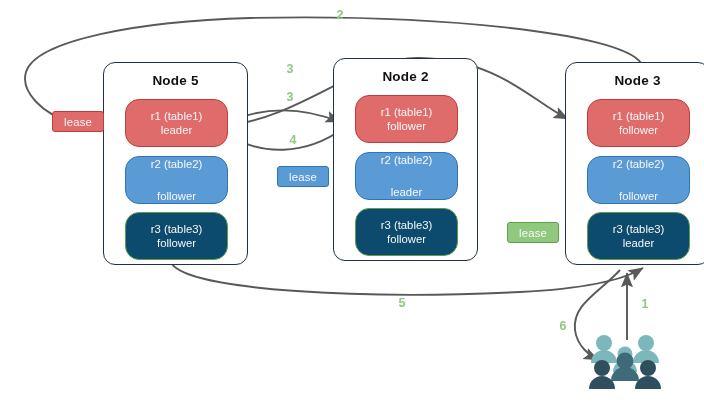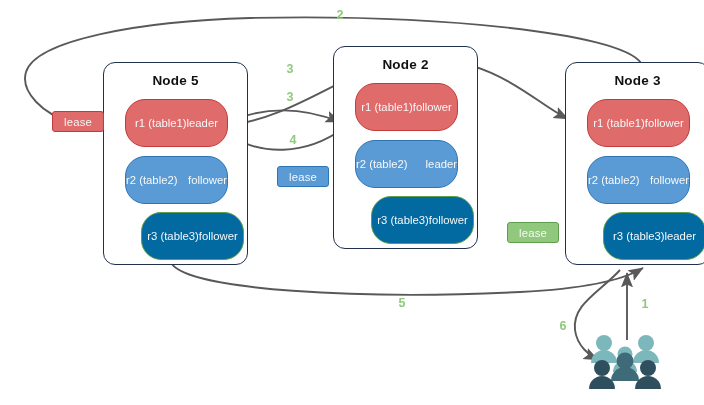--- a/index.html
+++ b/index.html
@@ -25,34 +25,34 @@
     left:0;right:0;
     text-align:center;
     font-size:13.5px;
     font-weight:bold;
     color:#111111;
     letter-spacing:.2px;
   }
   .replica{
     position:absolute;
     box-sizing:border-box;
-    border-radius:20px;
+    border-radius:14px;
     display:flex;
-    flex-direction:row;
+    flex-direction:column;
     align-items:center;
     justify-content:center;
     color:#f7f7f7;
     font-size:11.3px;
     line-height:14px;
     text-align:center;
   }
   .replica span{display:block;white-space:nowrap;}
   .rep-red{background:#e06b6b;border:1.5px solid #c23b3b;}
   .rep-blue{background:#5b9bd5;border:1.5px solid #2e75b6;justify-content:space-between;}
-  .rep-green{background:#0369a1;border:1.5px solid #5f9e4a;margin-left:16px;}
+  .rep-green{background:#0c4a6e;border:1.5px solid #5f9e4a;}
 
   .lease{
     position:absolute;
     box-sizing:border-box;
     border-radius:3px;
     display:flex;align-items:center;justify-content:center;
     color:#f7f7f7;
     font-size:11.3px;
     letter-spacing:.2px;
   }
@@ -109,21 +109,21 @@
       <span>r2 (table2)</span>
       <span>follower</span>
     </div>
 
     <div class="replica rep-green" style="left:21px;top:149px;width:103px;height:48px;">
       <span>r3 (table3)</span>
       <span>follower</span>
     </div>
   </div>
 
-  <div class="node-box" style="left:333px;top:46px;width:145px;height:203px;">
+  <div class="node-box" style="left:333px;top:58px;width:145px;height:203px;">
     <div class="node-title" style="top:10px;">Node 2</div>
 
     <div class="replica rep-red" style="left:21px;top:36px;width:103px;height:48px;">
       <span>r1 (table1)</span>
       <span>follower</span>
     </div>
 
     <div class="replica rep-blue" style="left:21px;top:93px;width:103px;height:48px;">
       <span>r2 (table2)</span>
       <span>leader</span>

